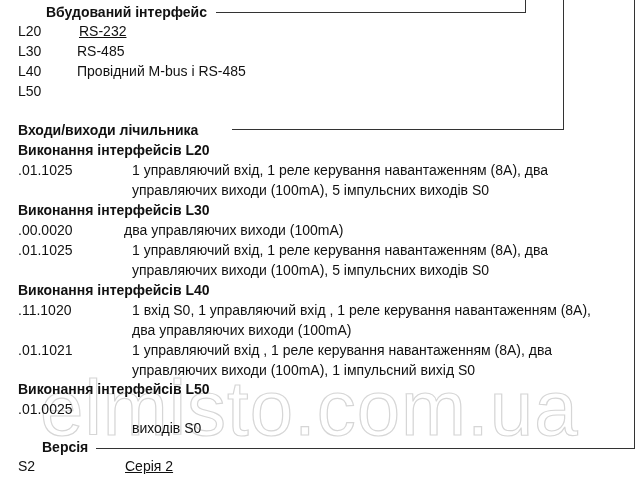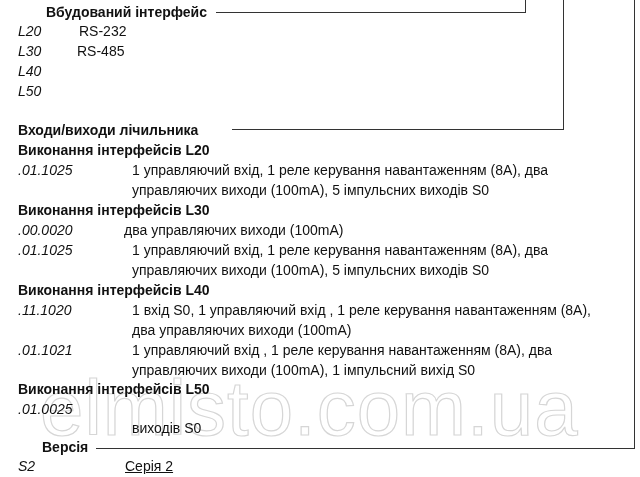--- a/index.html
+++ b/index.html
@@ -4,21 +4,21 @@
 <style>
   html, body { margin:0; padding:0; }
   body {
     width:640px; height:477px; overflow:hidden; position:relative;
     background:#ffffff; color:#111111;
     font-family:"Liberation Sans", sans-serif; font-size:14px;
   }
   .line { position:absolute; background:#333333; }
   .row { position:absolute; left:18px; height:20px; line-height:20px; white-space:nowrap; }
   .bold { font-weight:bold; }
-  .code { position:absolute; left:0;font-style:italic; }
+  .code { position:absolute; left:0; }
   .desc { position:absolute; white-space:nowrap; }
   .watermark {
     position:absolute; left:40px; top:368px; width:580px; height:80px;
     font-family:"Liberation Sans", sans-serif; font-size:78px; line-height:80px;
     color:transparent; -webkit-text-stroke:1.2px #d6d6d6; letter-spacing:1px;
     white-space:nowrap; pointer-events:none;
   }
 </style>
 </head>
 <body>
@@ -29,28 +29,29 @@
 <div class="line" style="left:563px; top:0; width:1px; height:130px;"></div>
 <div class="line" style="left:96px; top:448px; width:539px; height:1px;"></div>
 <div class="line" style="left:634px; top:0; width:1px; height:449px;"></div>
 
 <div class="watermark">elmisto.com.ua</div>
 
 <div class="row bold" style="top:2px;padding-left:28px;">Вбудований інтерфейс</div>
 
 <div class="row" style="top:21px; width:300px;">
   <span class="code">L20</span>
-  <span class="desc" style="left:61px;">RS-232</span>
+  <span class="desc" style="left:61px;text-decoration:underline;">RS-232</span>
 </div>
 <div class="row" style="top:41px; width:300px;">
   <span class="code">L30</span>
   <span class="desc" style="left:59px;">RS-485</span>
 </div>
 <div class="row" style="top:61px; width:300px;">
   <span class="code">L40</span>
+  <span class="desc" style="left:59px;">Провідний M-bus і RS-485</span>
 </div>
 <div class="row" style="top:81px; width:300px;">
   <span class="code">L50</span>
 </div>
 
 <div class="row bold" style="top:120px;">Входи/виходи лічильника</div>
 
 <div class="row bold" style="top:140px;">Виконання інтерфейсів L20</div>
 <div class="row" style="top:160px; width:610px;">
   <span class="code">.01.1025</span>

